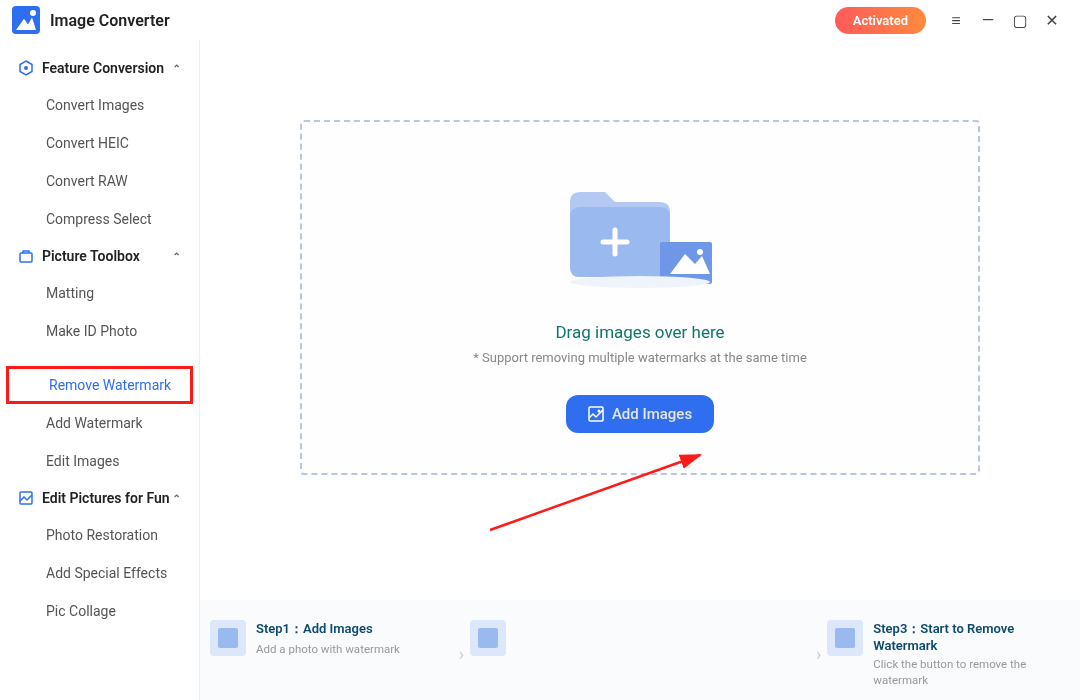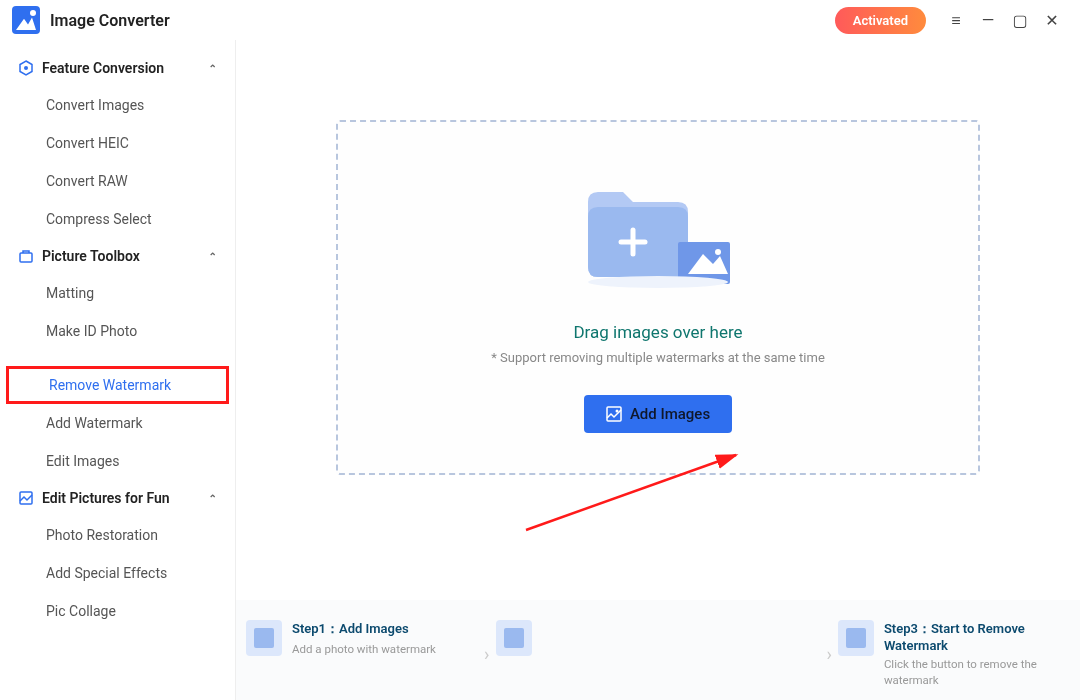--- a/index.html
+++ b/index.html
@@ -10,34 +10,34 @@
 .app-logo { width: 28px; height: 28px; background: #2f6fef; border-radius: 4px; margin-right: 10px; position: relative; }
 .app-logo::before { content: ""; position: absolute; left: 4px; right: 4px; bottom: 4px; top: 10px; background: #fff; clip-path: polygon(0 100%, 40% 20%, 60% 60%, 80% 10%, 100% 100%); }
 .app-logo::after { content: ""; position: absolute; top: 4px; right: 4px; width: 6px; height: 6px; border-radius: 50%; background: #fff; }
 .app-title { font-size: 16px; font-weight: 600; color: #222; }
 .titlebar-spacer { flex: 1; }
 .activated-badge { background: linear-gradient(90deg,#ff5a5a,#ff8b3d); color: #fff; font-weight: 600; font-size: 13px; padding: 6px 18px; border-radius: 16px; margin-right: 14px; }
 .win-btn { width: 32px; height: 32px; display: flex; align-items: center; justify-content: center; font-size: 16px; color: #444; cursor: pointer; }
 
 
 .container { display: flex; height: calc(700px - 40px); }
-.sidebar { width: 236px; border-right: 1px solid #eee; padding-top: 10px; }
+.sidebar { width: 200px; border-right: 1px solid #eee; padding-top: 10px; }
 .sb-section { display: flex; align-items: center; padding: 10px 18px; font-size: 14px; font-weight: 600; color: #222; cursor: pointer; }
 .sb-section svg { margin-right: 8px; }
 .sb-section .chev { margin-left: auto; font-size: 10px; color: #666; }
 .sb-item { padding: 11px 18px 11px 46px; font-size: 14px; color: #555; cursor: pointer; }
 .sb-item.active { color: #2f6fef; border: 3px solid #ff1a1a; margin: 16px 6px 0 6px; padding: 8px 12px 8px 40px; }
 
 
 .main { flex: 1; position: relative; display: flex; flex-direction: column; }
 .dropzone { margin: 80px 100px 0 100px; border: 2px dashed #b8c6de; border-radius: 4px; padding: 60px 20px 40px 20px; display: flex; flex-direction: column; align-items: center; background: #fefefe; }
 .folder-illustration { margin-bottom: 30px; }
 .drop-title { font-size: 17px; font-weight: 400; color: #0f766e; margin-bottom: 8px; }
 .drop-sub { font-size: 13px; color: #888; margin-bottom: 30px; }
-.add-btn { background: #2f6fef; color: #0f172a; border: none; padding: 10px 22px; font-size: 15px; font-weight: 500; border-radius: 4px; cursor: pointer; display: flex; align-items: center; gap: 8px; }
+.add-btn { background: #2f6fef; color: #e5e5e5; border: none; padding: 10px 22px; font-size: 15px; font-weight: 500; border-radius: 12px; cursor: pointer; display: flex; align-items: center; gap: 8px; }
 .add-btn svg { width: 16px; height: 16px; }
 
 
 .anno-arrow { position: absolute; top: 400px; left: 280px; pointer-events: none; }
 
 
 .steps { margin-top: auto; display: flex; padding: 20px 10px 12px 10px; gap: 6px; align-items: flex-start; background: #fafbfc; }
 .step { display: flex; align-items: flex-start; gap: 10px; flex: 1; }
 .step-icon { width: 36px; height: 36px; background: #dce7fb; border-radius: 4px; flex-shrink: 0; position: relative; }
 .step-icon::after { content: ""; position: absolute; inset: 8px; background: #9ab9ef; border-radius: 2px; }

